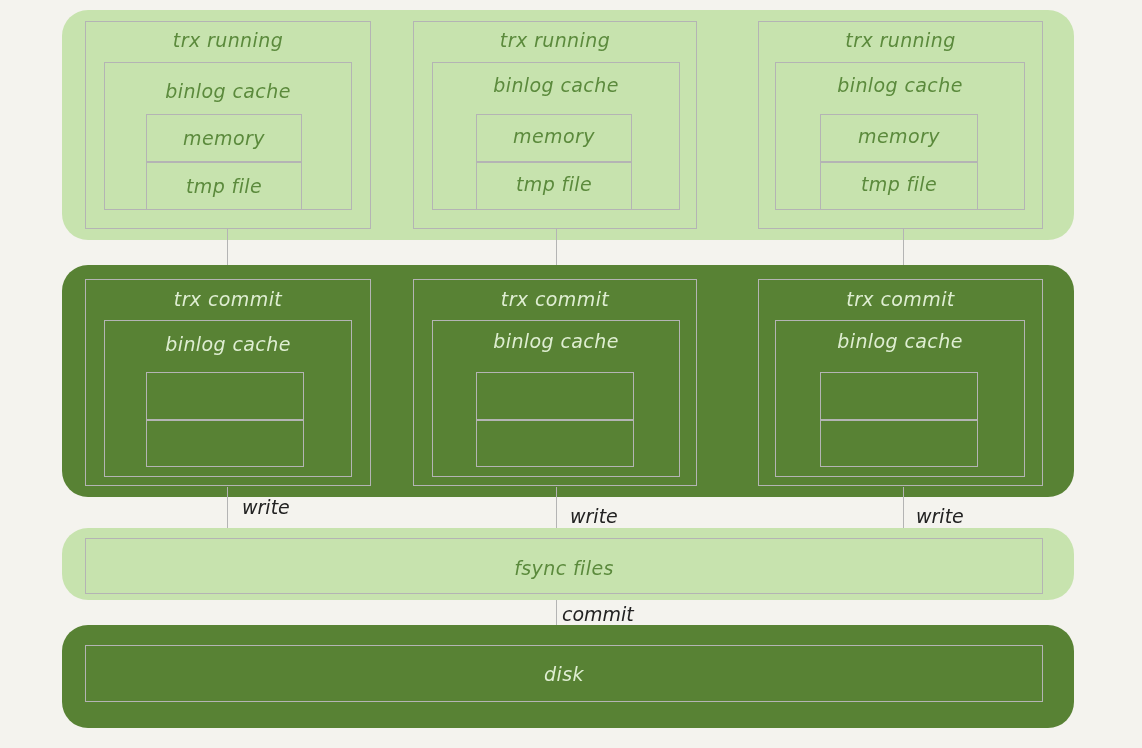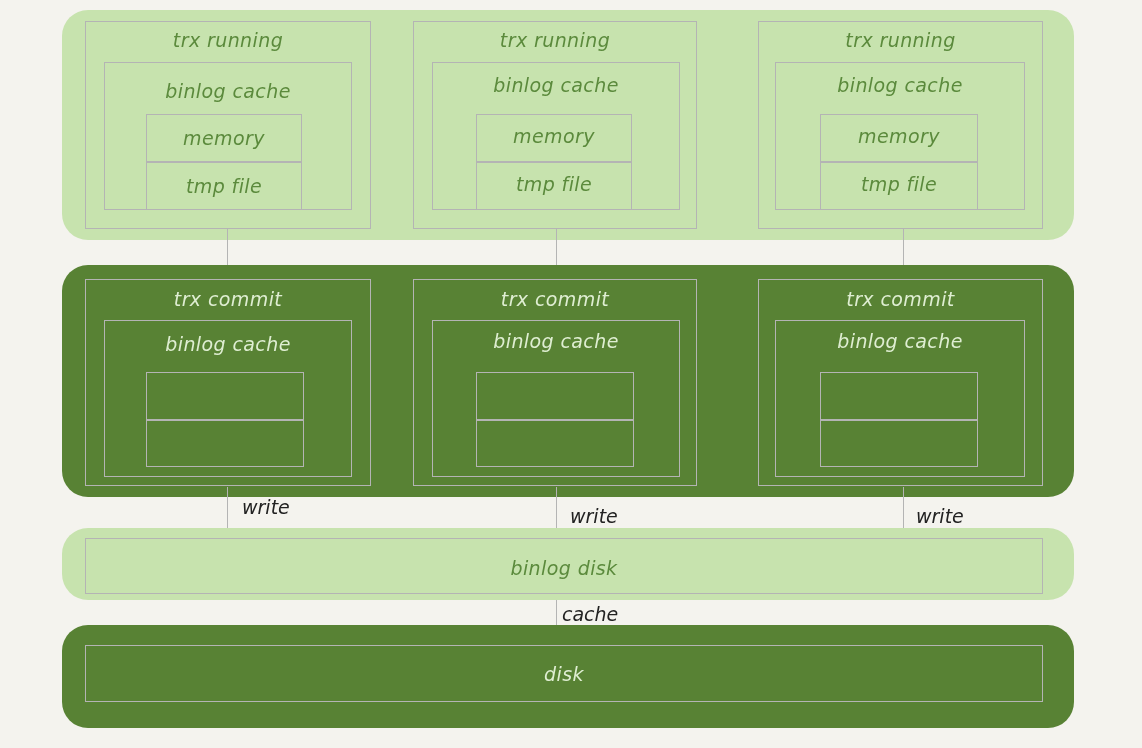--- a/index.html
+++ b/index.html
@@ -155,23 +155,23 @@
   <div class="arrow-line" style="left:556px; top:487px; height:52px;"></div>
   <div class="arrow-head" style="left:552px; top:537px;"></div>
   <div class="arrow-lbl" style="left:570px; top:505px;">write</div>
 
   <div class="arrow-line" style="left:903px; top:487px; height:52px;"></div>
   <div class="arrow-head" style="left:899px; top:537px;"></div>
   <div class="arrow-lbl" style="left:916px; top:505px;">write</div>
 
   <div class="panel panel-light" style="left:62px; top:528px; width:1012px; height:72px;"></div>
   <div class="box" style="left:85px; top:538px; width:958px; height:56px;"></div>
-  <div class="box-lbl t-dark" style="left:85px; width:958px; top:557px;">binlog disk</div>
+  <div class="box-lbl t-dark" style="left:85px; width:958px; top:557px;">fsync files</div>
 
   <div class="arrow-line" style="left:556px; top:600px; height:45px;"></div>
   <div class="arrow-head" style="left:552px; top:643px;"></div>
-  <div class="arrow-lbl" style="left:562px; top:603px;">cache</div>
+  <div class="arrow-lbl" style="left:562px; top:603px;">commit</div>
 
   <div class="panel panel-dark" style="left:62px; top:625px; width:1012px; height:103px;"></div>
   <div class="box" style="left:85px; top:645px; width:958px; height:57px;"></div>
   <div class="box-lbl t-light" style="left:85px; width:958px; top:663px;">disk</div>
 
 </div>
 
 </body></html>

